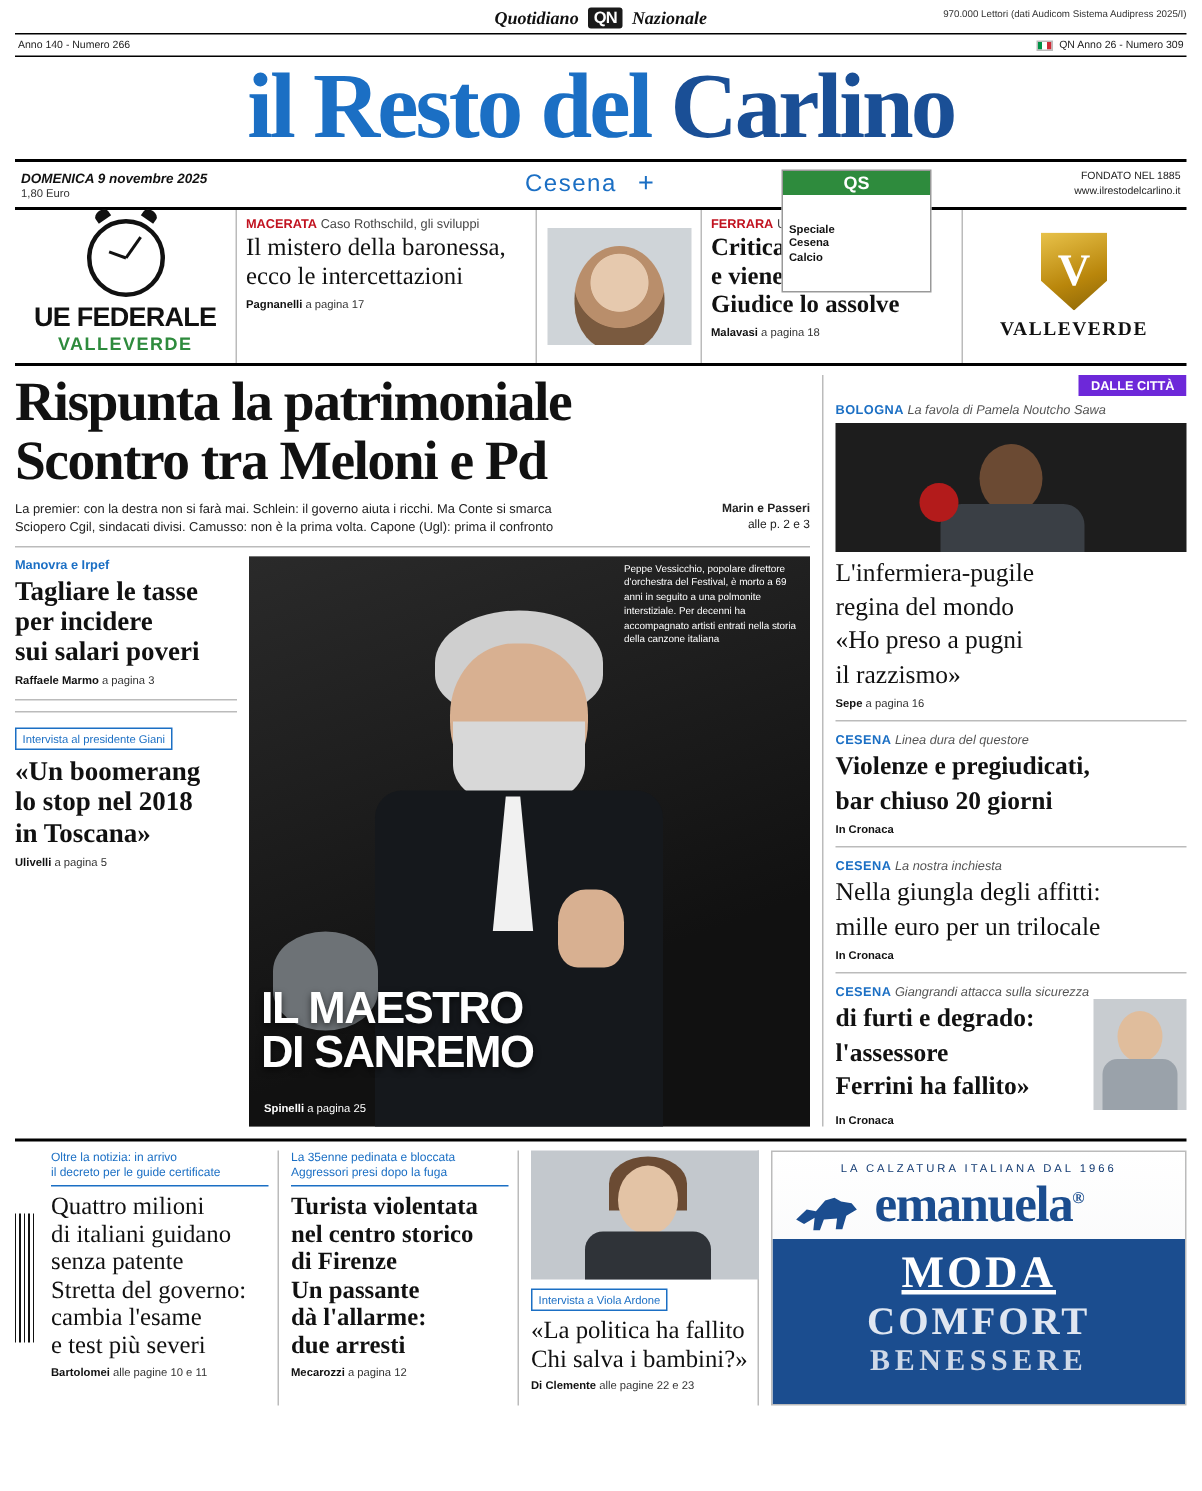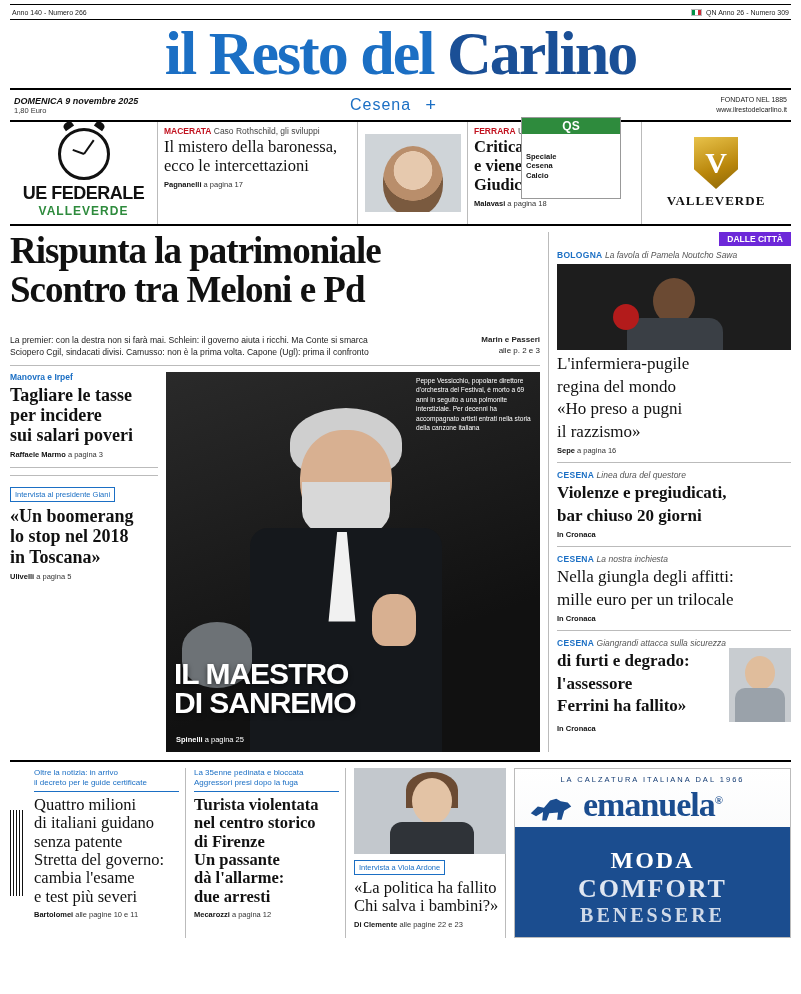--- a/index.html
+++ b/index.html
@@ -72,21 +72,21 @@
 
   .tphoto { width:96px; height:78px; background:#cfd4d8; align-self:center; overflow:hidden; position:relative;}
   .tphoto .face { position:absolute; width:60px; height:70px; left:18px; top:12px; background:radial-gradient(circle at 50% 35%, #e6c9ae 0 35%, #b98e6b 36% 55%, #7a5a3f 56% 100%); border-radius:50% 50% 45% 45%; }
 
   
   .maingrid { display:flex; gap:8px; margin-top:6px; }
   .mainleft { width:530px; }
   .mainright { width:243px; border-left:1px solid #bbb; padding-left:8px; }
 
   .lead h2 { margin:0; font-family:"Liberation Serif", serif; font-weight:700; font-size:37px; line-height:1.05; letter-spacing:-1px; }
-  .lead .sub { font-family:"Liberation Sans", sans-serif; font-size:8.6px; color:#222; line-height:1.45; margin-top:24px; border-bottom:1px solid #bbb; padding-bottom:6px; display:flex; justify-content:space-between; gap:10px;}
+  .lead .sub { font-family:"Liberation Sans", sans-serif; font-size:8.6px; color:#222; line-height:1.45; margin-top:5px; border-bottom:1px solid #bbb; padding-bottom:6px; display:flex; justify-content:space-between; gap:10px;}
   .lead .sub .l { max-width:400px; }
   .lead .sub .r { text-align:right; font-size:8px; min-width:72px;}
   .lead .sub .r b { font-weight:700; }
 
   .leadbody { display:flex; gap:8px; margin-top:6px; }
   .col-narrow { width:148px; }
   .photo-main { width:374px; height:380px; background:#1c1c1c; position:relative; overflow:hidden; }
   .photo-main .bg { position:absolute; inset:0; background:linear-gradient(160deg,#2a2a2a,#111 70%); }
   .photo-main .person { position:absolute; left:78px; top:36px; width:200px; height:344px; }
   .photo-main .hair { position:absolute; left:46px; top:0; width:112px; height:70px; background:#cfcfcf; border-radius:52% 52% 40% 40%; }
@@ -144,29 +144,35 @@
   .b-photo .hair { position:absolute; left:52px; top:4px; width:52px; height:36px; background:#6b4b33; border-radius:50% 50% 0 0;}
   .b-photo .b { position:absolute; left:36px; top:54px; width:84px; height:34px; background:#2f3338; border-radius:12px 12px 0 0;}
 
   .adbox-bottom { flex:1; border:1px solid #bbb; background:linear-gradient(#ffffff,#f3f4f6); position:relative; overflow:hidden;}
   .ad-top-line { text-align:center; font-family:"Liberation Sans", sans-serif; font-size:7.5px; letter-spacing:2px; color:#123a72; margin-top:6px;}
   .ad-brand { text-align:center; font-family:"Liberation Serif", serif; font-size:34px; color:#1b4d8f; font-weight:700; letter-spacing:-1px; margin-top:2px;}
   .ad-brand sup { font-size:11px; vertical-align:super; }
   .ad-horse { position:absolute; left:14px; top:26px; width:44px; height:30px; background:#1b4d8f; clip-path:polygon(4% 62%,20% 40%,34% 44%,48% 20%,62% 14%,72% 22%,88% 26%,96% 40%,80% 54%,74% 84%,64% 84%,66% 60%,46% 62%,40% 86%,30% 86%,32% 58%,16% 72%);}
   .ad-band { position:absolute; left:0; right:0; top:58px; height:118px; background:#1b4d8f; }
   .ad-word { text-align:center; font-family:"Liberation Serif", serif; color:#fff; font-weight:700; letter-spacing:2px;}
-  .ad-w1 { font-size:24px; padding-top:20px;}
+  .ad-w1 { font-size:30px; padding-top:6px;text-decoration:underline;}
   .ad-w2 { font-size:26px; color:#dfe6f1; }
   .ad-w3 { font-size:20px; color:#cfd9e8; letter-spacing:3px;}
 </style>
 </head>
 <body>
 
 <div class="page">
 
+  <div class="topstrip">
+    <span class="qn-word">Quotidiano</span>
+    <span class="qn-badge">QN</span>
+    <span class="qn-word">Nazionale</span>
+    <span class="readers">970.000 Lettori (dati Audicom Sistema Audipress 2025/I)</span>
+  </div>
 
   <div class="subbar">
     <span>Anno 140 - Numero 266</span>
     <span class="right">
       <span class="flag"></span>
       <span>QN Anno 26 - Numero 309</span>
     </span>
   </div>
 
   <div class="masthead">

